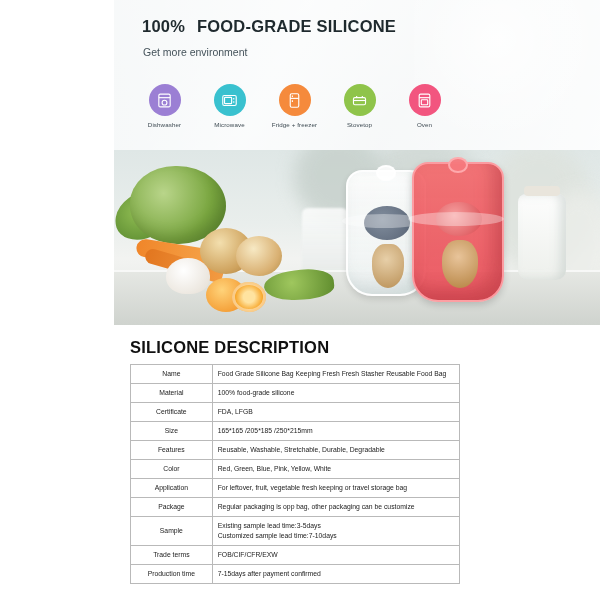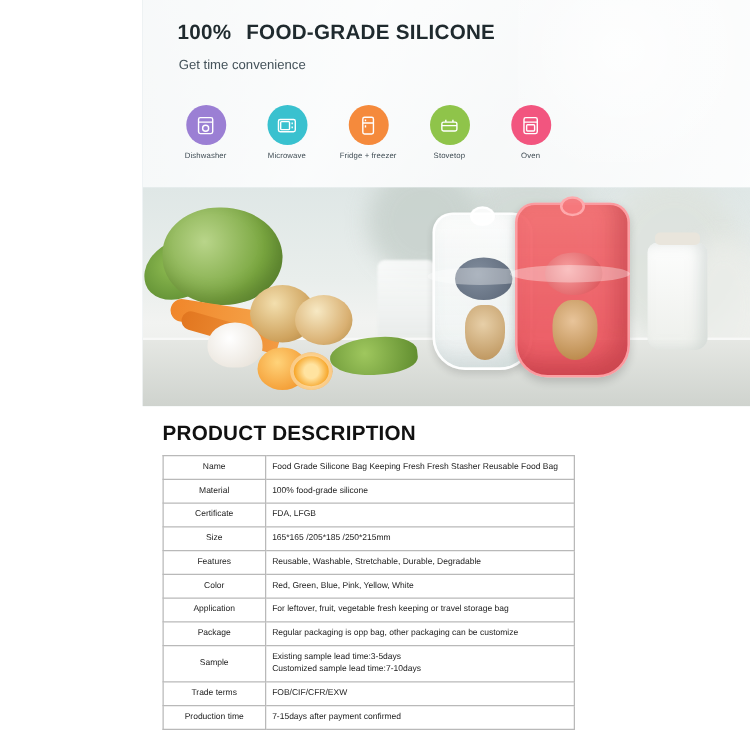--- a/index.html
+++ b/index.html
@@ -292,21 +292,21 @@
 <div class="page">
 
   <div class="hero">
     <div class="hero-top"></div>
 
     <div class="hero-title">
       <span class="pct">100%</span><span>FOOD-GRADE SILICONE</span>
     </div>
 
     <div class="hero-sub">
-      <span class="v-line">Get time convenience</span>
+      <span class="v-line">Get more environment</span>
     </div>
 
     <div class="features">
 
       <div class="feature">
         <div class="badge" style="background:#9b7fd4;">
           <svg width="17" height="17" viewBox="0 0 24 24" fill="none" stroke="#ffffff" stroke-width="1.6">
             <rect x="4" y="3" width="16" height="18" rx="2"></rect>
             <line x1="4" y1="8" x2="20" y2="8"></line>
             <circle cx="12" cy="15" r="3.4"></circle>
@@ -389,21 +389,21 @@
       </div>
       <div class="waist w1"></div>
 
       <div class="bag bag-pink">
         <div class="notch"></div>
       </div>
       <div class="waist w2"></div>
     </div>
   </div>
 
-  <div class="pd-title">PRODUCT DESCRIPTION</div>
+  <div class="pd-title">SILICONE DESCRIPTION</div>
 
   <table class="spec">
     <tbody>
       <tr>
         <td class="k">Name</td>
         <td class="v">Food Grade Silicone Bag Keeping Fresh Fresh Stasher Reusable Food Bag</td>
       </tr>
       <tr>
         <td class="k">Material</td>
         <td class="v">100% food-grade silicone</td>

